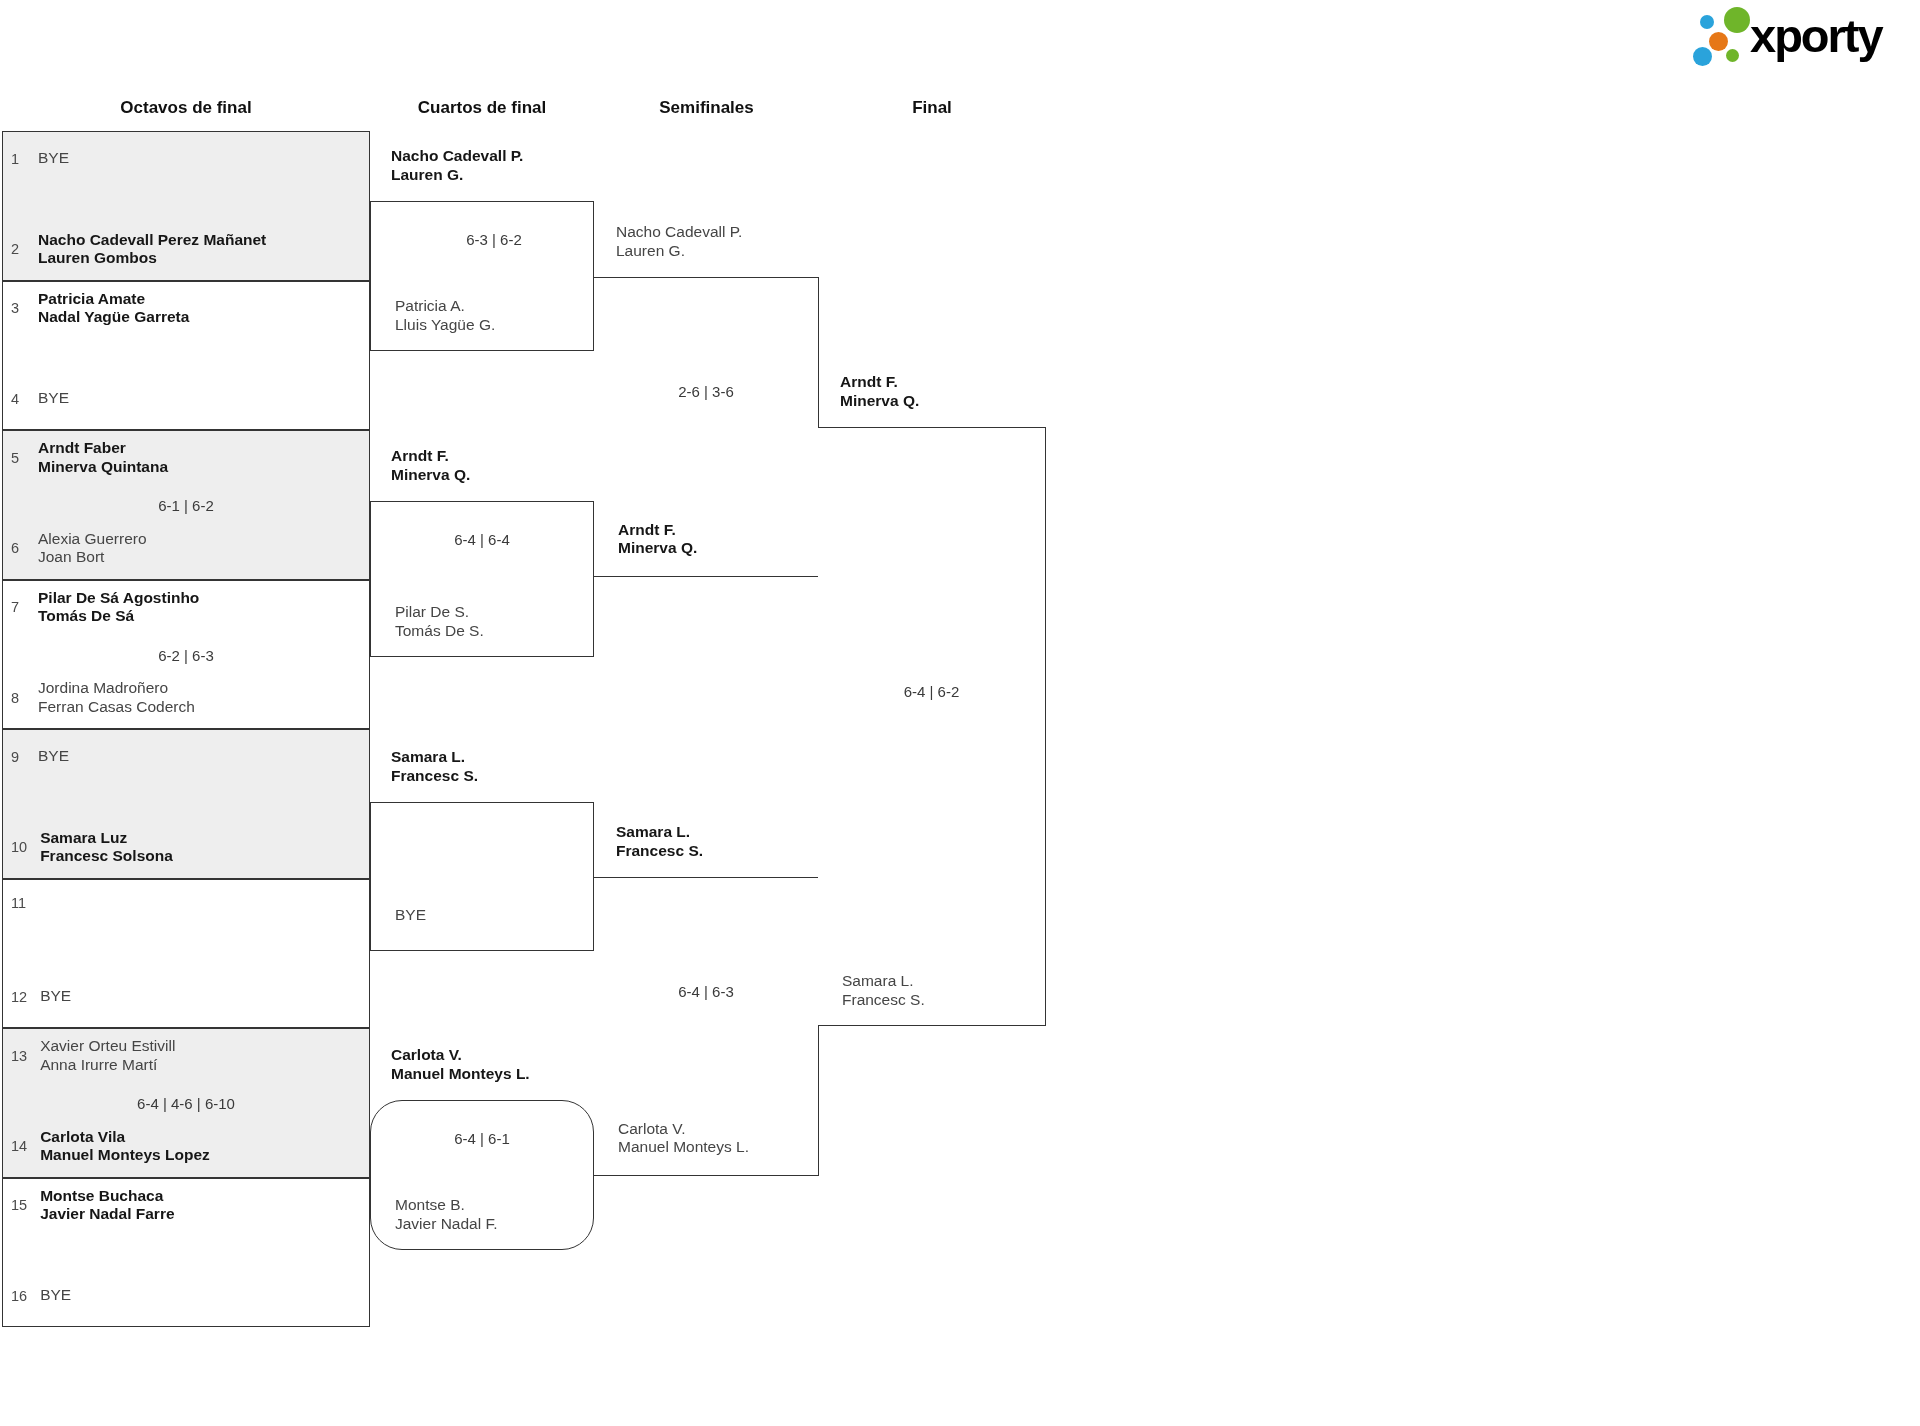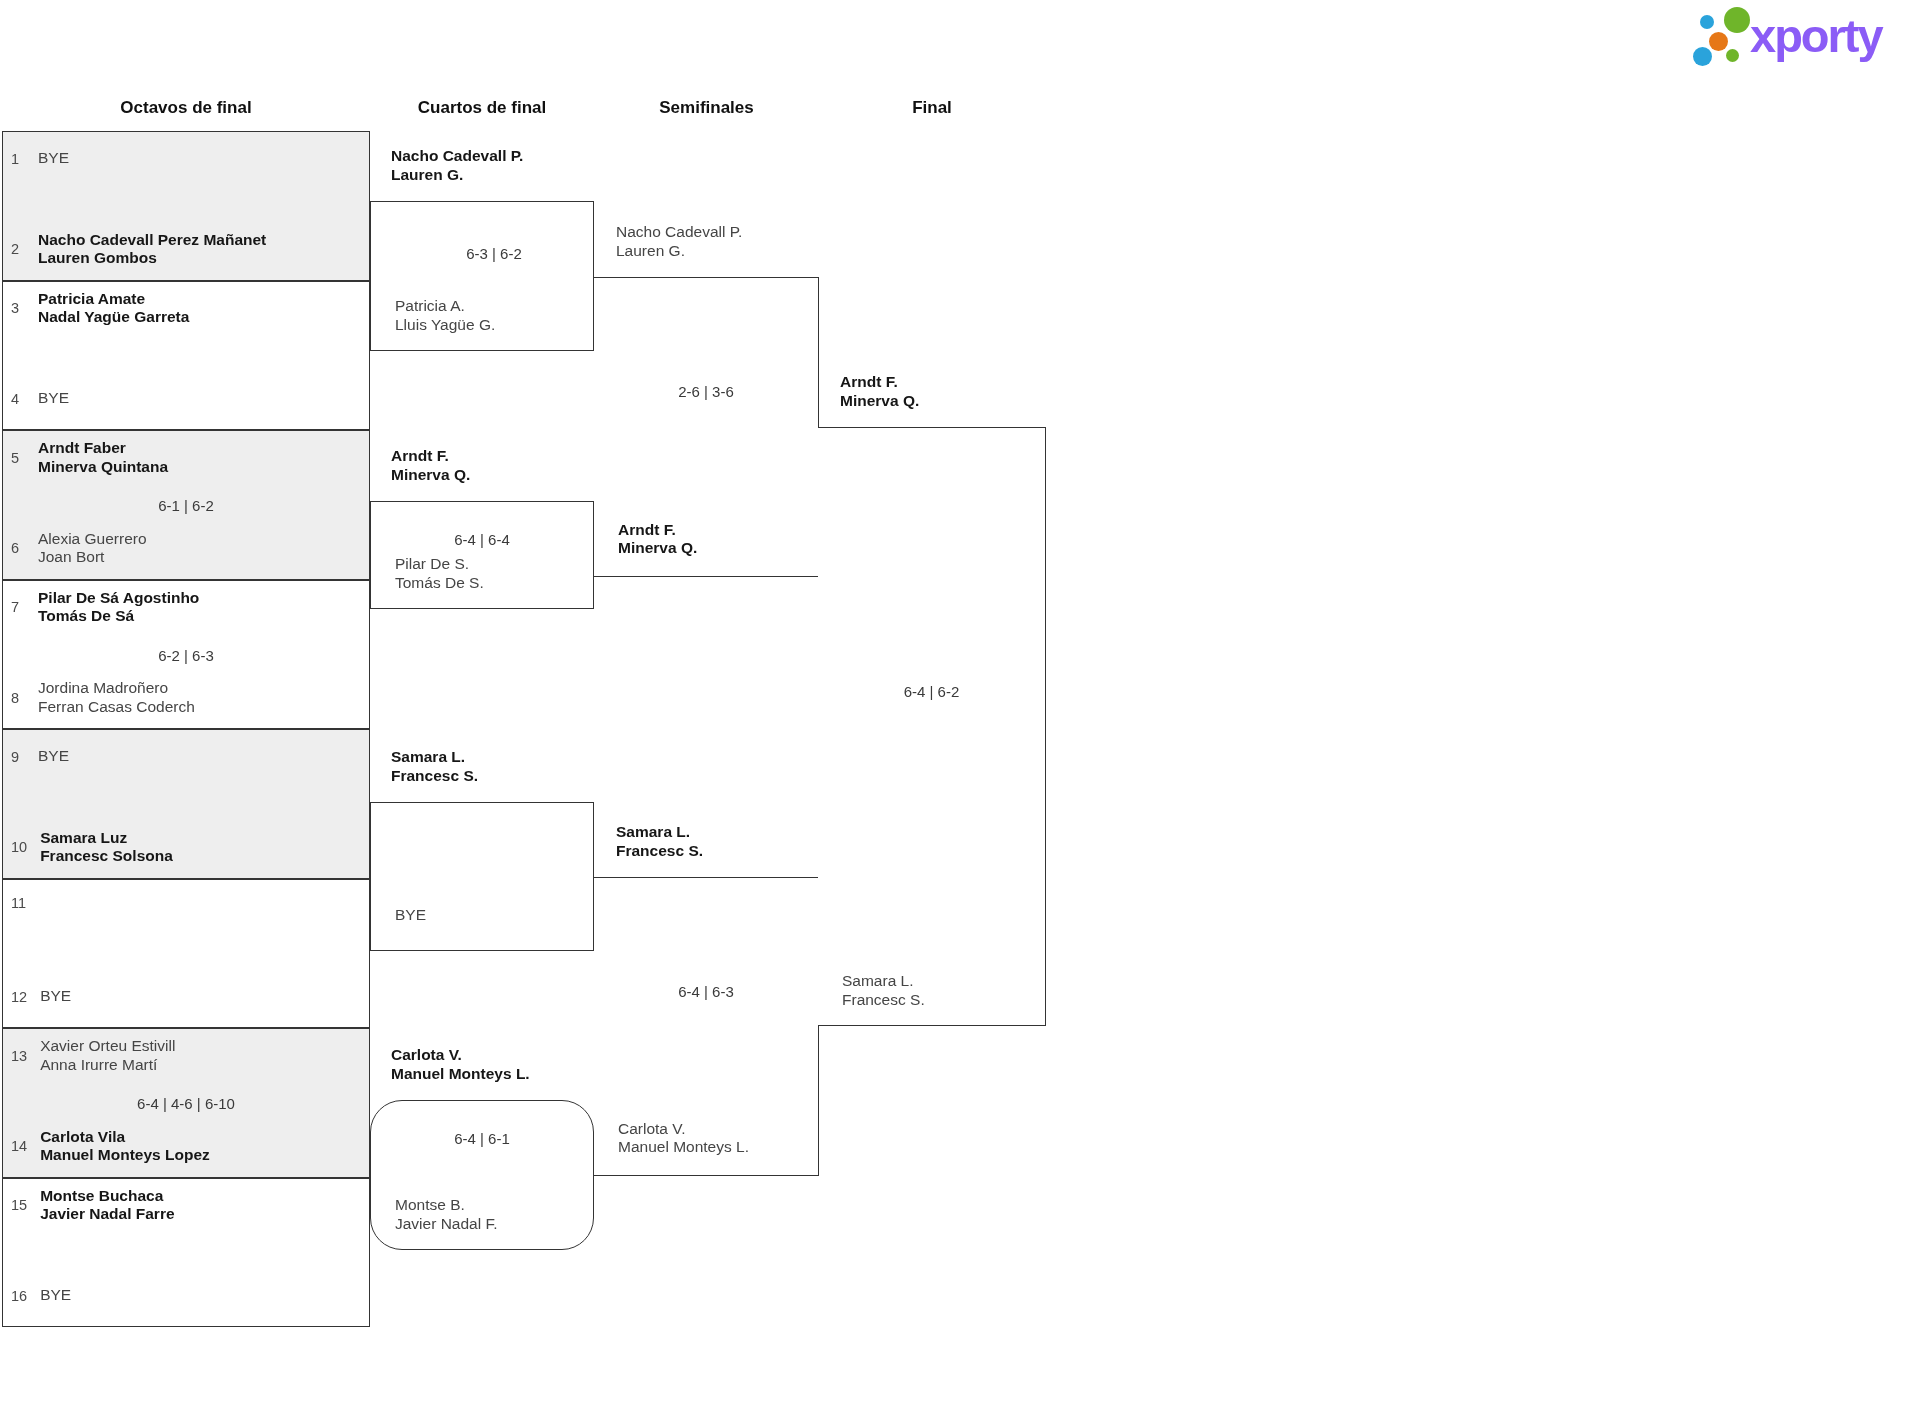--- a/index.html
+++ b/index.html
@@ -22,21 +22,21 @@
 
   .score{position:absolute;left:0;right:0;text-align:center;font-size:15px;line-height:18px;color:#3a3a3a;}
 
   .adv-label{position:absolute;font-size:15.5px;line-height:18.5px;color:#454545;margin-left:16px;}
   .adv-label.win{font-weight:700;color:#161616;}
   .adv-label.inside-bot{left:8px;bottom:16px;}
 
   
   .logo{position:absolute;left:1688px;top:2px;width:230px;height:78px;}
   .logo .dot{position:absolute;border-radius:50%;}
-  .logo .brand{position:absolute;left:62px;top:6px;font-size:47px;font-weight:800;letter-spacing:-2px;color:#8b5cf6;}
+  .logo .brand{position:absolute;left:62px;top:6px;font-size:47px;font-weight:800;letter-spacing:-2px;color:#000000;}
 </style>
 </head>
 <body>
 
 <div id="canvas">
 
 
   <div class="logo">
     <span class="dot" style="left:12px;top:13px;width:14px;height:14px;background:#2aa3db;"></span>
     <span class="dot" style="left:36px;top:5px;width:26px;height:26px;background:#6fb52a;"></span>
@@ -136,26 +136,26 @@
       <span class="names"><span>Montse Buchaca</span><br><span>Javier Nadal Farre</span></span>
     </div>
     <div class="team t-bot">
       <span class="seed">16</span>
       <span class="names">BYE</span>
     </div>
   </div>
 
   <div class="adv-label win" style="left:375px;top:147px;"><span>Nacho Cadevall P.</span><br><span>Lauren G.</span></div>
   <div class="box" style="left:370px;top:201px;width:224px;height:150px;">
-    <div class="score" style="top:43px;margin-left:24px;">6-3 | 6-2</div>
+    <div class="score" style="top:29px;margin-left:24px;">6-3 | 6-2</div>
     <div class="adv-label inside-bot"><span>Patricia A.</span><br><span>Lluis Yagüe G.</span></div>
   </div>
 
   <div class="adv-label win" style="left:375px;top:447px;"><span>Arndt F.</span><br><span>Minerva Q.</span></div>
-  <div class="box" style="left:370px;top:501px;width:224px;height:108px;">
+  <div class="box" style="left:370px;top:501px;width:224px;height:156px;">
     <div class="score" style="top:29px;">6-4 | 6-4</div>
     <div class="adv-label inside-bot"><span>Pilar De S.</span><br><span>Tomás De S.</span></div>
   </div>
 
   <div class="adv-label win" style="left:375px;top:748px;"><span>Samara L.</span><br><span>Francesc S.</span></div>
   <div class="box" style="left:370px;top:801.5px;width:224px;height:149.5px;">
     <div class="adv-label" style="left:8px;bottom:26px;">BYE</div>
   </div>
 
   <div class="adv-label win" style="left:375px;top:1046px;"><span>Carlota V.</span><br><span>Manuel Monteys L.</span></div>

